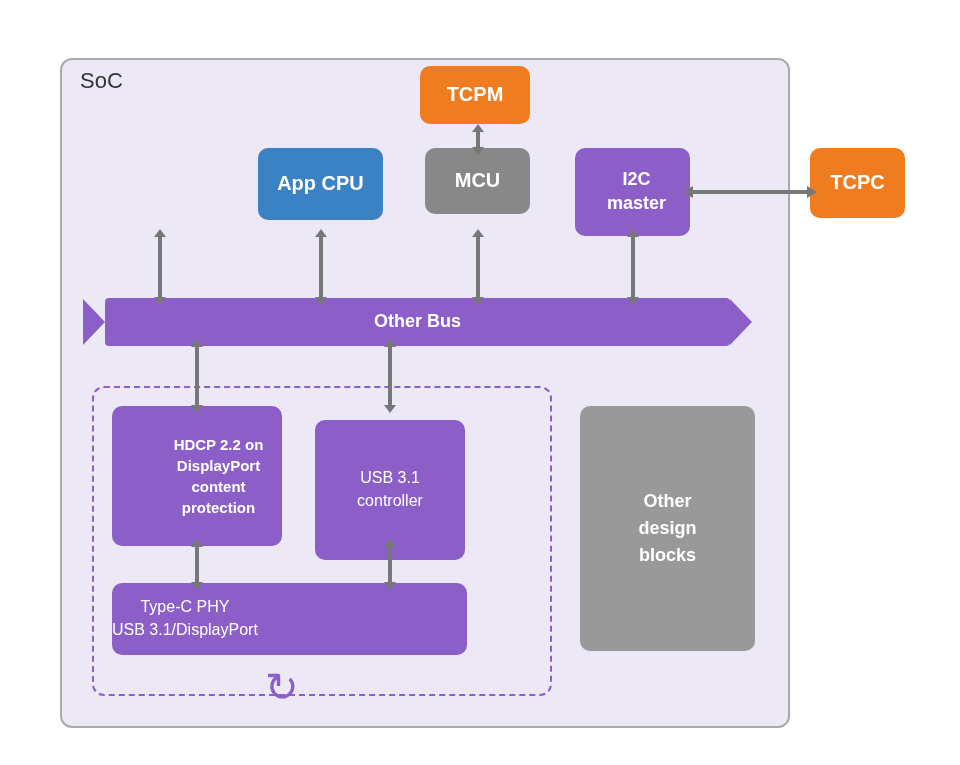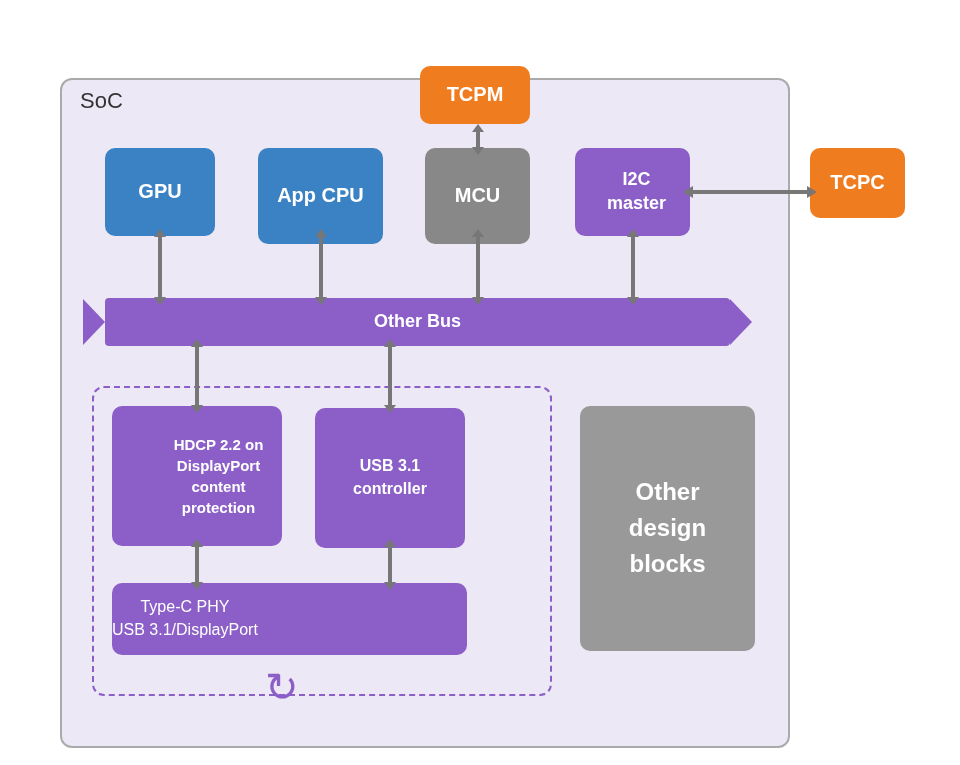--- a/index.html
+++ b/index.html
@@ -23,21 +23,20 @@
     
     .soc-box {
       position: absolute;
       top: 30px;
       left: 10px;
       width: 730px;
       height: 670px;
       background: #ede8f5;
       border: 2px solid #aaa;
       border-radius: 12px;
-      margin-top: 20px;
     }
 
     .soc-label {
       position: absolute;
       top: 8px;
       left: 18px;
       font-size: 22px;
       font-weight: 500;
       color: #333;
     }
@@ -220,29 +219,26 @@
   </div>
 
   <div class="block block-tcpm" style="position:absolute; top:38px; left:370px; width:110px; height:58px; background:#f07c20; border-radius:10px; display:flex; align-items:center; justify-content:center; color:#fff; font-weight:bold; font-size:20px;">
     <span>TCPM</span>
   </div>
 
   <div class="block block-tcpc" style="position:absolute; top:120px; left:760px; width:95px; height:70px; background:#f07c20; border-radius:10px; display:flex; align-items:center; justify-content:center; color:#fff; font-weight:bold; font-size:20px;">
     <span>TCPC</span>
   </div>
 
-  <div class="block block-gpu" style="position:absolute; top:120px; left:55px; width:110px; height:88px; background:#3a82c4; border-radius:10px; display:flex; align-items:center; justify-content:center; color:#fff; font-weight:bold; font-size:20px;">
-    <span>GPU</span>
-  </div>
-
-  <div class="block block-appcpu" style="position:absolute; top:120px; left:208px; width:125px; height:96px; background:#3a82c4; border-radius:10px; display:flex; align-items:center; justify-content:center; color:#fff; font-weight:bold; font-size:20px; text-align:center;">
+
+  <div class="block block-appcpu" style="position:absolute; top:120px; left:208px; width:125px; height:72px; background:#3a82c4; border-radius:10px; display:flex; align-items:center; justify-content:center; color:#fff; font-weight:bold; font-size:20px; text-align:center;">
     <span>App CPU</span>
   </div>
 
-  <div class="block block-mcu" style="position:absolute; top:120px; left:375px; width:105px; height:96px; background:#888; border-radius:10px; display:flex; align-items:center; justify-content:center; color:#fff; font-weight:bold; font-size:20px;">
+  <div class="block block-mcu" style="position:absolute; top:120px; left:375px; width:105px; height:66px; background:#888; border-radius:10px; display:flex; align-items:center; justify-content:center; color:#fff; font-weight:bold; font-size:20px;">
     <span>MCU</span>
   </div>
 
   <div class="block block-i2c" style="position:absolute; top:120px; left:525px; width:115px; height:88px; background:#8b5fc7; border-radius:10px; display:flex; align-items:center; justify-content:center; color:#fff; font-weight:bold; font-size:18px; text-align:center; line-height:1.3;">
     <span style="white-space:pre-line;">I2C
 master</span>
   </div>
 
   <div class="system-bus" style="position:absolute; top:270px; left:55px; width:625px; height:48px;">
     <span>Other Bus</span>
@@ -251,31 +247,31 @@
   <div class="dashed-box" style="position:absolute; top:358px; left:42px; width:460px; height:310px;">
   </div>
 
   <div class="block block-hdcp" style="position:absolute; top:378px; left:62px; width:170px; height:140px; background:#8b5fc7; border-radius:10px; display:flex; align-items:center; justify-content:center; color:#fff; font-weight:bold; font-size:15px; text-align:center; line-height:1.4;padding-left:43px;">
     <span style="white-space:pre-line;">HDCP 2.2 on
 DisplayPort
 content
 protection</span>
   </div>
 
-  <div class="block block-usb" style="position:absolute; top:380px; left:265px; width:150px; height:140px; background:#8b5fc7; border-radius:10px; display:flex; align-items:center; justify-content:center; color:#fff; font-weight:bold; font-size:16px; text-align:center; line-height:1.4;">
+  <div class="block block-usb" style="position:absolute; top:392px; left:265px; width:150px; height:140px; background:#8b5fc7; border-radius:10px; display:flex; align-items:center; justify-content:center; color:#fff; font-weight:normal; font-size:16px; text-align:center; line-height:1.4;">
     <span style="white-space:pre-line;">USB 3.1
 controller</span>
   </div>
 
   <div class="block block-typephy" style="position:absolute; top:555px; left:62px; width:355px; height:72px; background:#8b5fc7; border-radius:10px; display:flex; align-items:center; justify-content:flex-start; color:#fff; font-weight:normal; font-size:16px; text-align:center; line-height:1.4;">
     <span style="white-space:pre-line;">Type-C PHY
 USB 3.1/DisplayPort</span>
   </div>
 
-  <div class="block block-other" style="position:absolute; top:378px; left:530px; width:175px; height:245px; background:#999; border-radius:10px; display:flex; align-items:center; justify-content:center; color:#fff; font-weight:bold; font-size:24px; text-align:center; line-height:1.5;">
+  <div class="block block-other" style="position:absolute; top:378px; left:530px; width:175px; height:245px; background:#999; border-radius:10px; display:flex; align-items:center; justify-content:center; color:#fff; font-weight:bold; font-size:18px; text-align:center; line-height:1.5;">
     <span style="white-space:pre-line;">Other
 design
 blocks</span>
   </div>
 
   <div style="position:absolute; top:103px; left:426px; width:4px; height:17px; background:#777;">
     <div style="position:absolute; top:-7px; left:50%; transform:translateX(-50%); border-left:6px solid transparent; border-right:6px solid transparent; border-bottom:8px solid #777;"></div>
     <div style="position:absolute; bottom:-7px; left:50%; transform:translateX(-50%); border-left:6px solid transparent; border-right:6px solid transparent; border-top:8px solid #777;"></div>
   </div>
 

